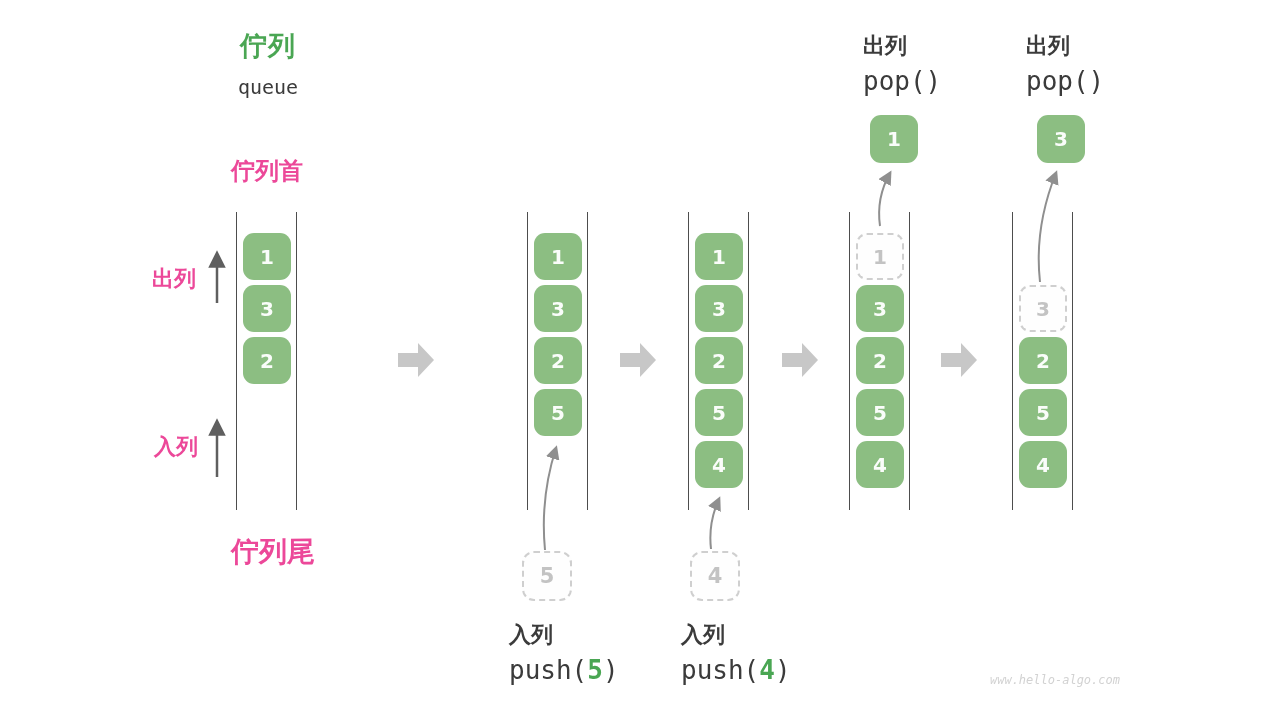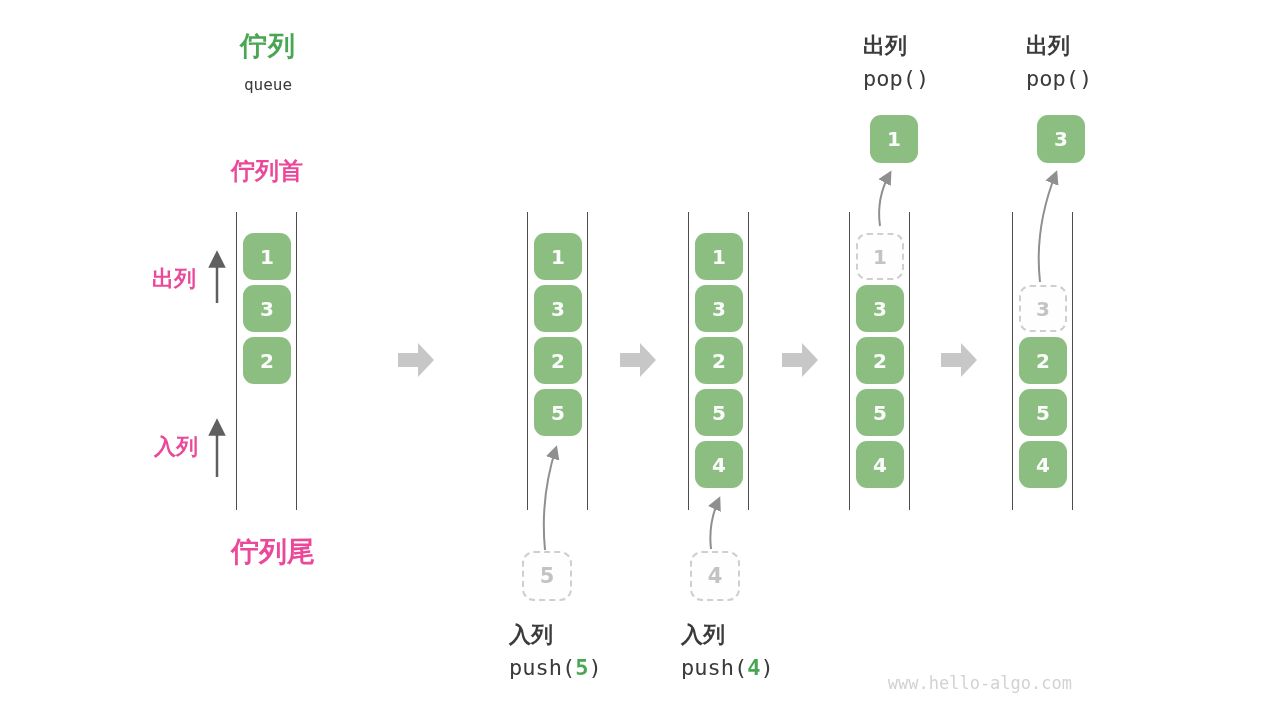--- a/index.html
+++ b/index.html
@@ -1,23 +1,23 @@
 <!DOCTYPE html>
 <html><head>
 <meta charset="utf-8">
 <style>
   html,body { margin:0; padding:0; background:#ffffff; }
   .canvas {
     position:relative; width:1110px; height:720px; background:#ffffff;
-    overflow:hidden; font-family:"Liberation Sans", sans-serif;
+    overflow:hidden; font-family:"Liberation Sans", sans-serif;padding-left:48px;
   }
   
   .title { position:absolute; left:224px; top:28px; width:88px; text-align:center; }
   .title-zh { font-size:27px; font-weight:bold; color:#4AA653; letter-spacing:1px; }
-  .title-en { margin-top:11px; font-family:"DejaVu Sans Mono", monospace; font-size:16px; color:#3b3b3b; }
+  .title-en { margin-top:11px; font-family:"DejaVu Sans Mono", monospace; font-size:20px; color:#3b3b3b; }
 
   .lbl { position:absolute; font-weight:bold; color:#ec4899; white-space:nowrap; }
   .lbl-front { left:231px; top:155px; font-size:24px; }
   .lbl-rear  { left:231px; top:533px; font-size:28px; }
   .lbl-deq   { left:152px; top:264px; font-size:22px; }
   .lbl-enq   { left:154px; top:432px; font-size:22px; }
 
   
   .col-lines {
     position:absolute; top:212px; height:298px; width:61px; box-sizing:border-box;
@@ -40,33 +40,33 @@
   .float4 { left:870px; top:115px; width:48px; height:48px; }
   .float5 { left:1037px; top:115px; width:48px; height:48px; }
 
   .staged { position:absolute; width:50px; height:50px; border-radius:12px; font-size:21px; }
   .st2 { left:522px; top:551px; }
   .st3 { left:690px; top:551px; }
 
   
   .op { position:absolute; white-space:nowrap; }
   .op-zh   { font-size:22px; font-weight:bold; color:#3b3b3b; }
-  .op-code { margin-top:5px; font-family:"DejaVu Sans Mono", monospace; font-size:22px; color:#3b3b3b; }
+  .op-code { margin-top:5px; font-family:"DejaVu Sans Mono", monospace; font-size:26px; color:#3b3b3b; }
   .arg { color:#4AA653; font-weight:bold; }
   .op-pop1  { left:863px;  top:31px; }
   .op-pop3  { left:1026px; top:31px; }
   .op-push5 { left:509px;  top:620px; }
   .op-push4 { left:681px;  top:620px; }
 
   
   .overlay { position:absolute; left:0; top:0; pointer-events:none; }
 
   .watermark {
     position:absolute; right:38px; top:673px;
-    font-family:"DejaVu Sans Mono", monospace; font-size:17px; color:#d2d2d2;
+    font-family:"DejaVu Sans Mono", monospace; font-size:12px; color:#d2d2d2;font-style:italic;
   }
 </style>
 </head>
 <body>
 
 <div class="canvas">
 
   <div class="title">
     <div class="title-zh">佇列</div>
     <div class="title-en">queue</div>

